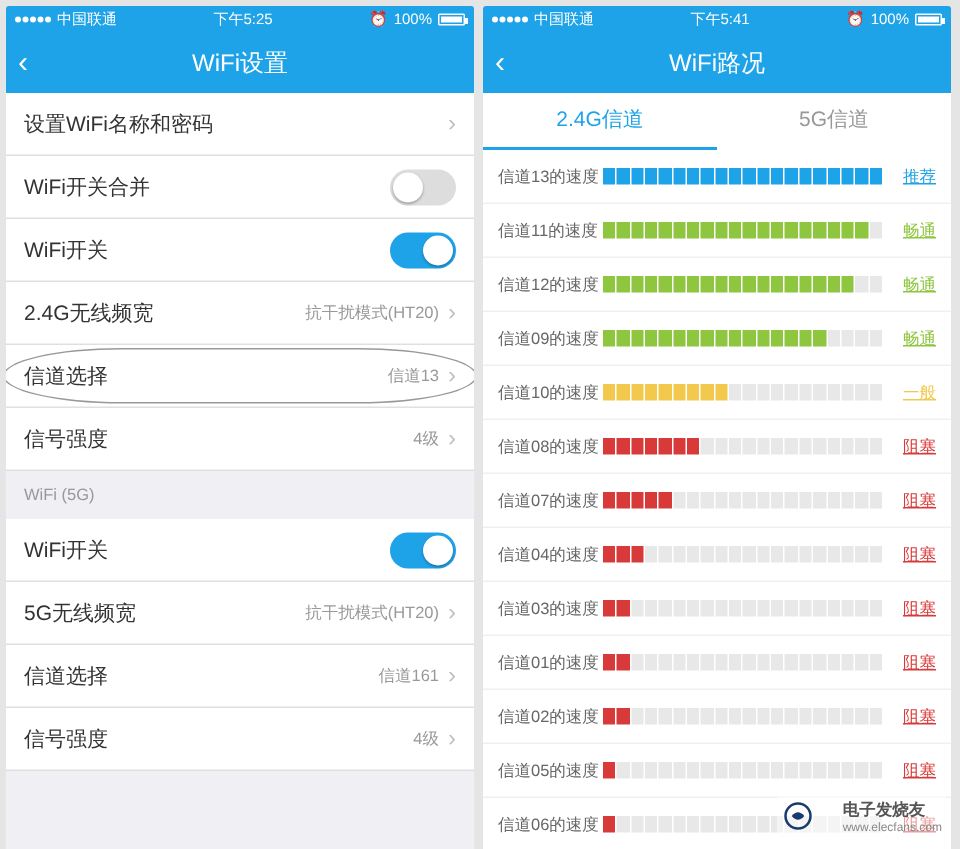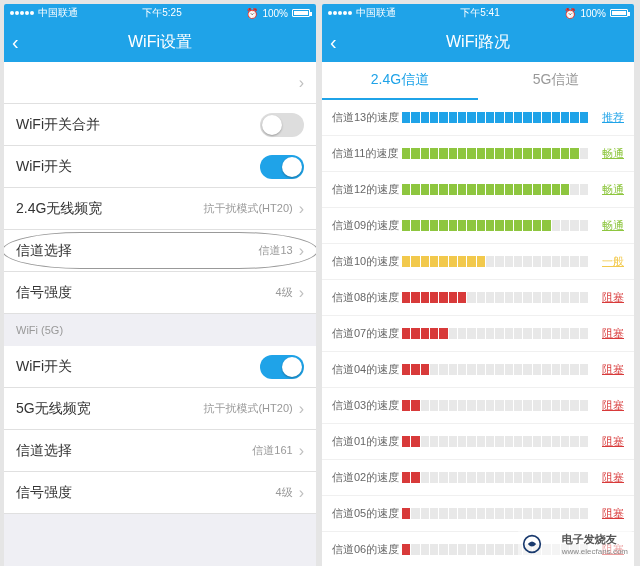--- a/index.html
+++ b/index.html
@@ -74,20 +74,21 @@
             <span class="battery-fill"></span>
           </span>
     </div>
   </div>
   <div class="nav-bar">
     <span class="nav-back">‹</span>
     <span>WiFi设置</span>
   </div>
   <div class="content">
     <div class="row">
+      <span>设置WiFi名称和密码</span>
       <span class="value"></span>
           <span class="chev">›</span>
     </div>
     <div class="row">
       <span>WiFi开关合并</span>
       <span class="toggle off"></span>
     </div>
 
     <div class="row">
       <span>WiFi开关</span>

